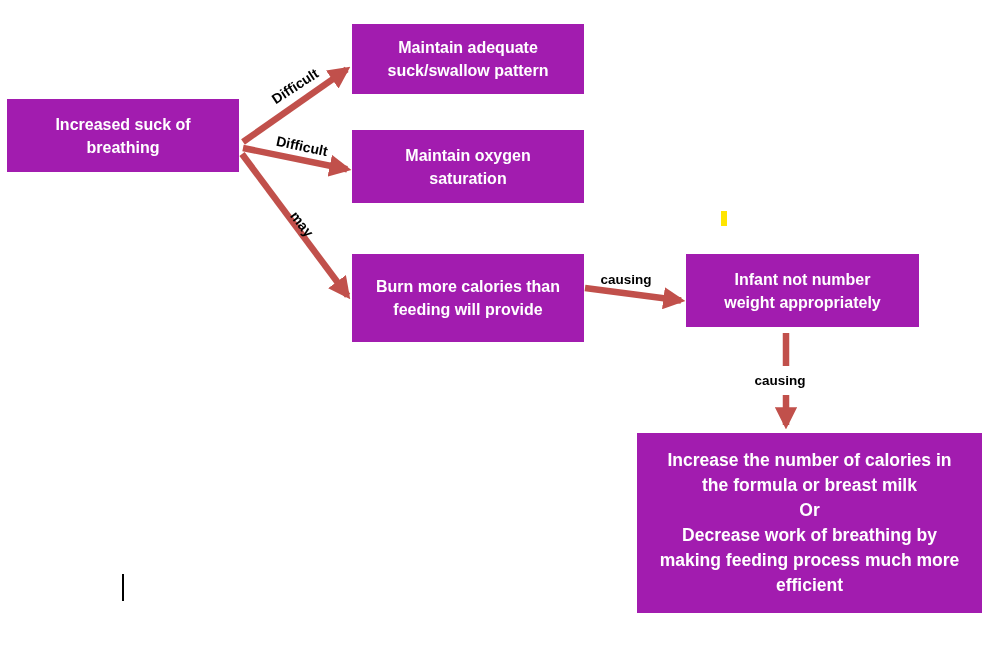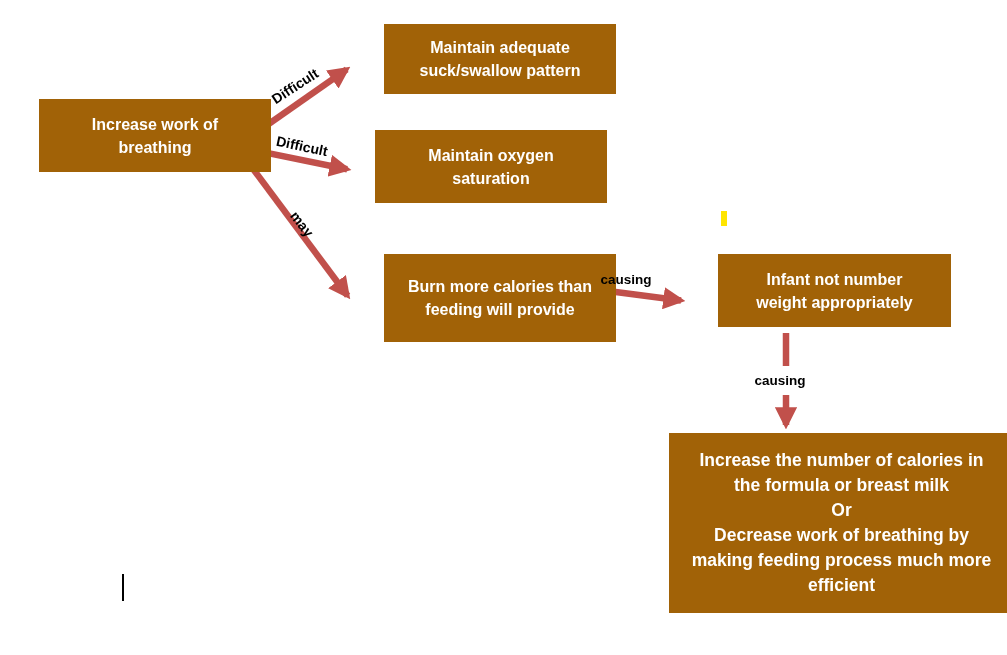--- a/index.html
+++ b/index.html
@@ -12,35 +12,34 @@
     font-family: "Liberation Sans", sans-serif;
   }
   #arrow-layer {
     position: absolute;
     left: 0; top: 0;
     width: 1007px; height: 655px;
     z-index: 1;
   }
   .node {
     position: absolute;
-    background: #a16207;
+    background: #a21caf;
     color: #ffffff;
     font-weight: bold;
     display: flex;
     align-items: center;
     justify-content: center;
     text-align: center;
     white-space: pre-line;
     z-index: 2;
     box-sizing: border-box;
-    margin-left: 32px;
   }
   #node-increased-work   { left: 7px;   top: 99px;  width: 232px; height: 73px;  font-size: 16px; line-height: 23px; }
   #node-maintain-suck    { left: 352px; top: 24px;  width: 232px; height: 70px;  font-size: 16px; line-height: 23px; }
-  #node-maintain-oxygen  { left: 343px; top: 130px; width: 232px; height: 73px;  font-size: 16px; line-height: 23px; }
+  #node-maintain-oxygen  { left: 352px; top: 130px; width: 232px; height: 73px;  font-size: 16px; line-height: 23px; }
   #node-burn-calories    { left: 352px; top: 254px; width: 232px; height: 88px;  font-size: 16px; line-height: 23px; }
   #node-infant-weight    { left: 686px; top: 254px; width: 233px; height: 73px;  font-size: 16px; line-height: 23px; }
   #node-solution-box     { left: 637px; top: 433px; width: 345px; height: 180px; font-size: 17.5px; line-height: 25px; padding: 8px 8px; }
   .edge-label {
     position: absolute;
     color: #000000;
     font-weight: bold;
     font-size: 14px;
     white-space: nowrap;
     z-index: 3;
@@ -79,21 +78,21 @@
     <g stroke="#C1504B" stroke-width="6.5" fill="none">
       <line x1="243" y1="142" x2="346.7" y2="69.3" marker-end="url(#ah)"></line>
       <line x1="243" y1="148" x2="347.1" y2="169.2" marker-end="url(#ah)"></line>
       <line x1="242" y1="154" x2="347.6" y2="295.8" marker-end="url(#ah)"></line>
       <line x1="585" y1="288" x2="681" y2="300.5" marker-end="url(#ah)"></line>
       <line x1="786" y1="333" x2="786" y2="366"></line>
       <line x1="786" y1="395" x2="786" y2="425" marker-end="url(#ah)"></line>
     </g>
   </svg>
 
-  <div class="node" id="node-increased-work">Increase work of
+  <div class="node" id="node-increased-work">Increased suck of
 breathing</div>
 
   <div class="node" id="node-maintain-suck">Maintain adequate
 suck/swallow pattern</div>
 
   <div class="node" id="node-maintain-oxygen">Maintain oxygen
 saturation</div>
 
   <div class="node" id="node-burn-calories">Burn more calories than
 feeding will provide</div>

